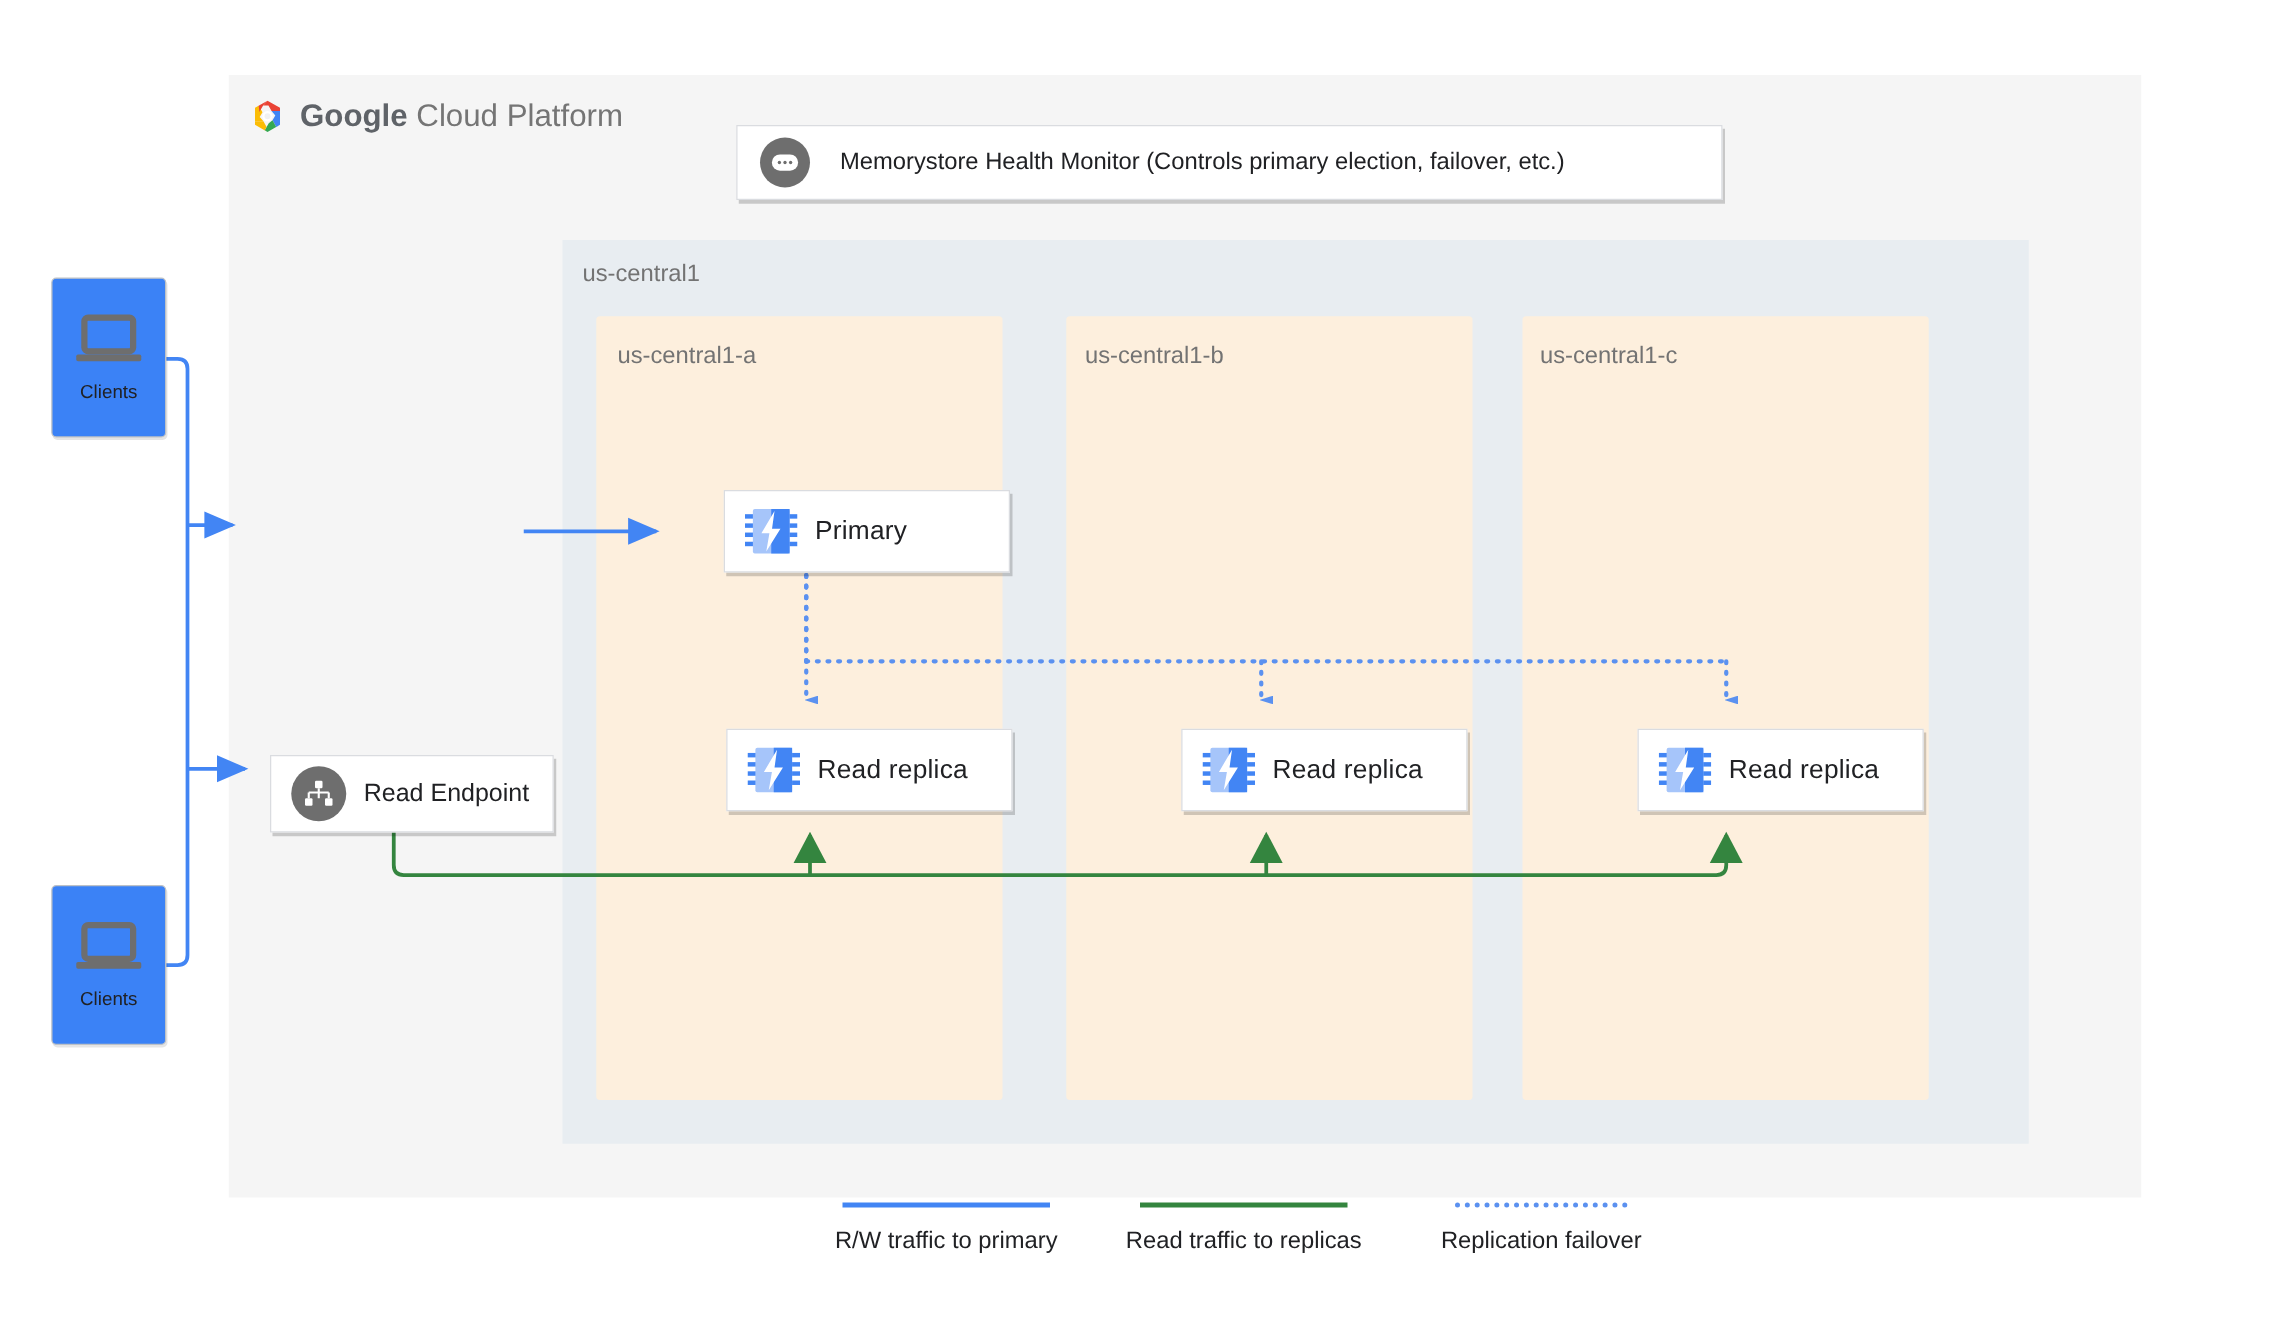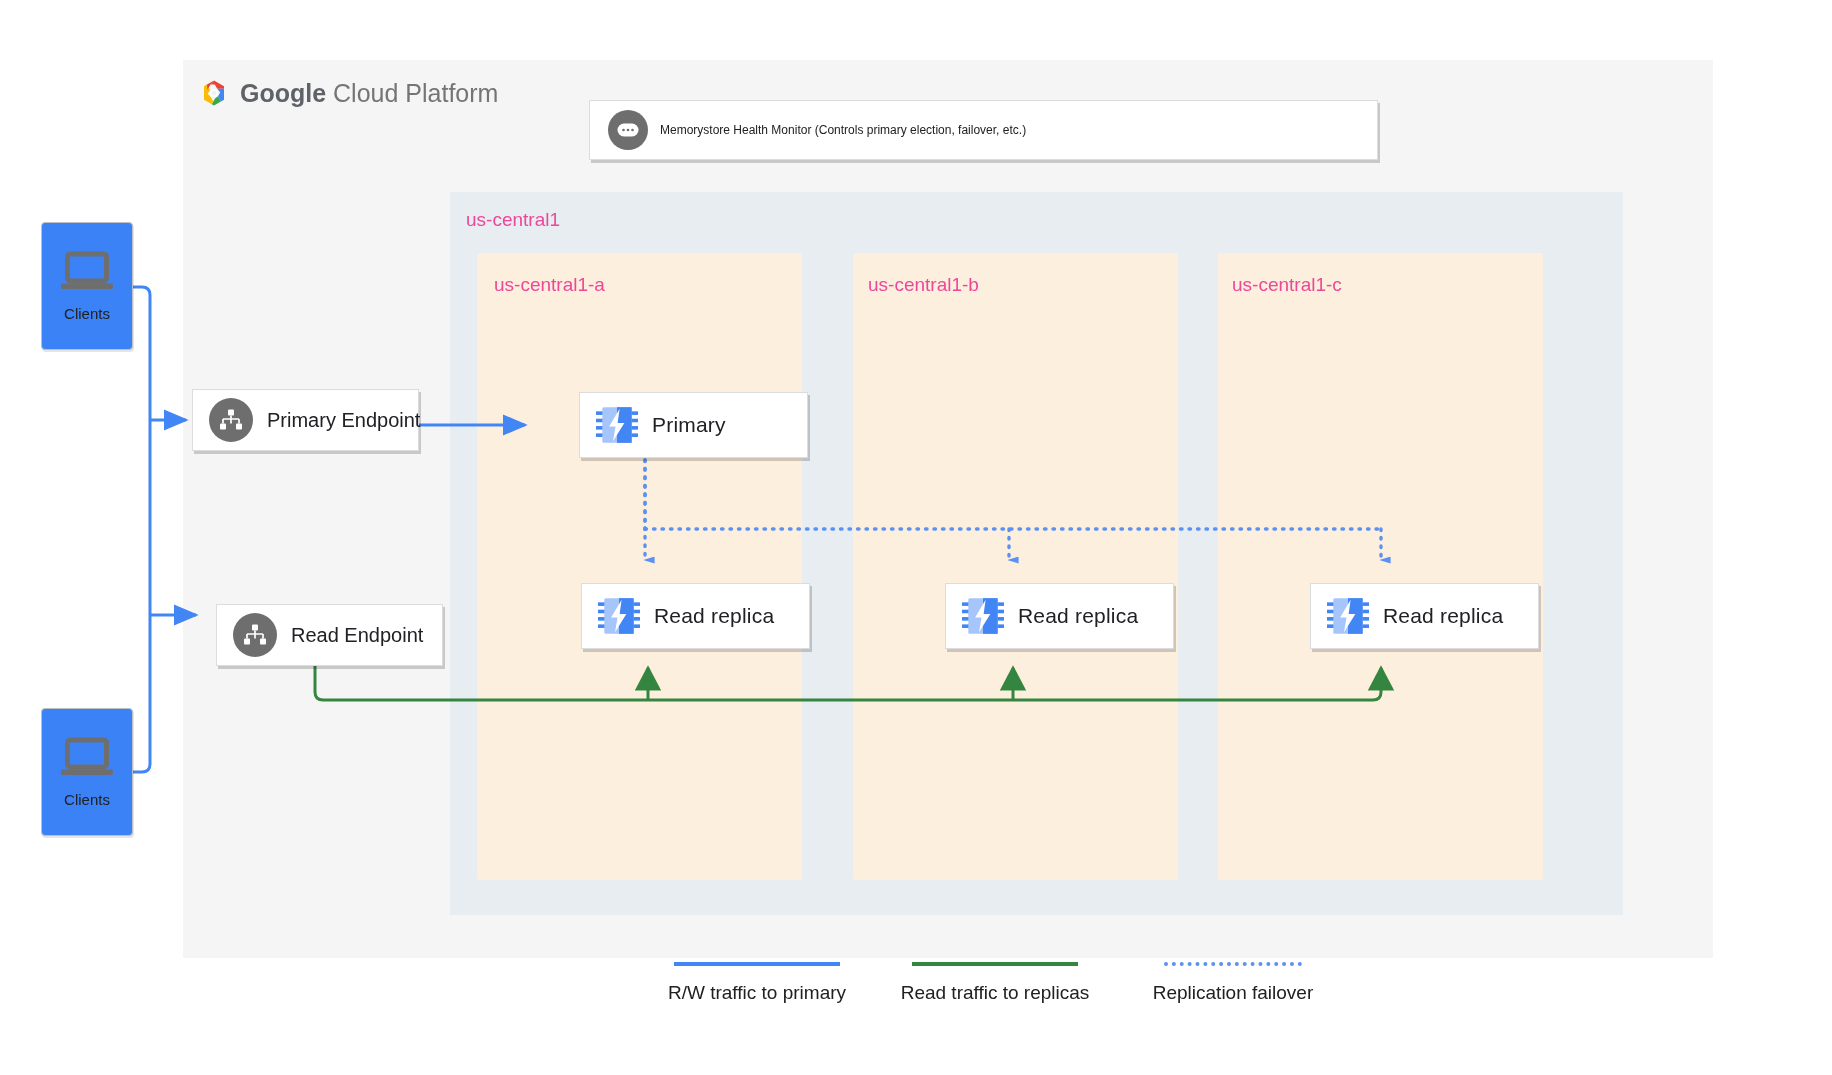--- a/index.html
+++ b/index.html
@@ -38,21 +38,21 @@
     top: 253px; width: 325px; height: 627px;
     background: #FDEFDD;
     border-radius: 3px;
   }
   .zone-a { left: 477px; }
   .zone-b { left: 853px; }
   .zone-c { left: 1218px; }
 
   .panel-label {
     position: absolute;
-    color: #ec4899;
+    color: #737373;
     font-size: 19px;
     white-space: nowrap;
   }
   .region-label { left: 466px; top: 209px; }
   .zone-label { top: 274px; }
   .zl-a { left: 494px; }
   .zl-b { left: 868px; }
   .zl-c { left: 1232px; text-align: right; }
 
   
@@ -67,21 +67,21 @@
   .card-label {
     color: #202124;
     white-space: nowrap;
   }
 
   
   .health-monitor {
     left: 589px; top: 100px; width: 789px; height: 60px;
     padding-left: 18px;
   }
-  .health-monitor .card-label { font-size: 12px; margin-left: 12px; }
+  .health-monitor .card-label { font-size: 19px; margin-left: 24px; }
 
   
   .endpoint {
     width: 227px; height: 62px;
     padding-left: 16px;
   }
   .endpoint .card-label { font-size: 20px; margin-left: 14px; }
   .ep-primary { left: 192px; top: 389px; }
   .ep-read    { left: 216px; top: 584px; margin-top: 20px; }
 
@@ -243,31 +243,20 @@
       </svg>
     </div>
     <div class="card-label">Memorystore Health Monitor (Controls primary election, failover, etc.)</div>
   </div>
 
   <div class="panel-label region-label">us-central1</div>
   <div class="panel-label zone-label zl-a">us-central1-a</div>
   <div class="panel-label zone-label zl-b">us-central1-b</div>
   <div class="panel-label zone-label zl-c">us-central1-c</div>
 
-  <div class="abs card endpoint ep-primary">
-    <div class="icon-circle ep-icon">
-      <svg width="24" height="22" viewBox="0 0 24 22">
-        <rect x="9" y="0.5" width="6" height="6" rx="1" fill="#ffffff"></rect>
-        <path d="M12 6.5 L12 10 M4 10 L20 10 M4 10 L4 14.5 M20 10 L20 14.5 M12 10 L12 14.5" stroke="#ffffff" stroke-width="1.7" fill="none"></path>
-        <rect x="1" y="14.5" width="6" height="6" rx="1" fill="#ffffff"></rect>
-        <rect x="17" y="14.5" width="6" height="6" rx="1" fill="#ffffff"></rect>
-      </svg>
-    </div>
-    <div class="card-label">Primary Endpoint</div>
-  </div>
 
   <div class="abs card endpoint ep-read">
     <div class="icon-circle ep-icon">
       <svg width="24" height="22" viewBox="0 0 24 22">
         <rect x="9" y="0.5" width="6" height="6" rx="1" fill="#ffffff"></rect>
         <path d="M12 6.5 L12 10 M4 10 L20 10 M4 10 L4 14.5 M20 10 L20 14.5 M12 10 L12 14.5" stroke="#ffffff" stroke-width="1.7" fill="none"></path>
         <rect x="1" y="14.5" width="6" height="6" rx="1" fill="#ffffff"></rect>
         <rect x="17" y="14.5" width="6" height="6" rx="1" fill="#ffffff"></rect>
       </svg>
     </div>

